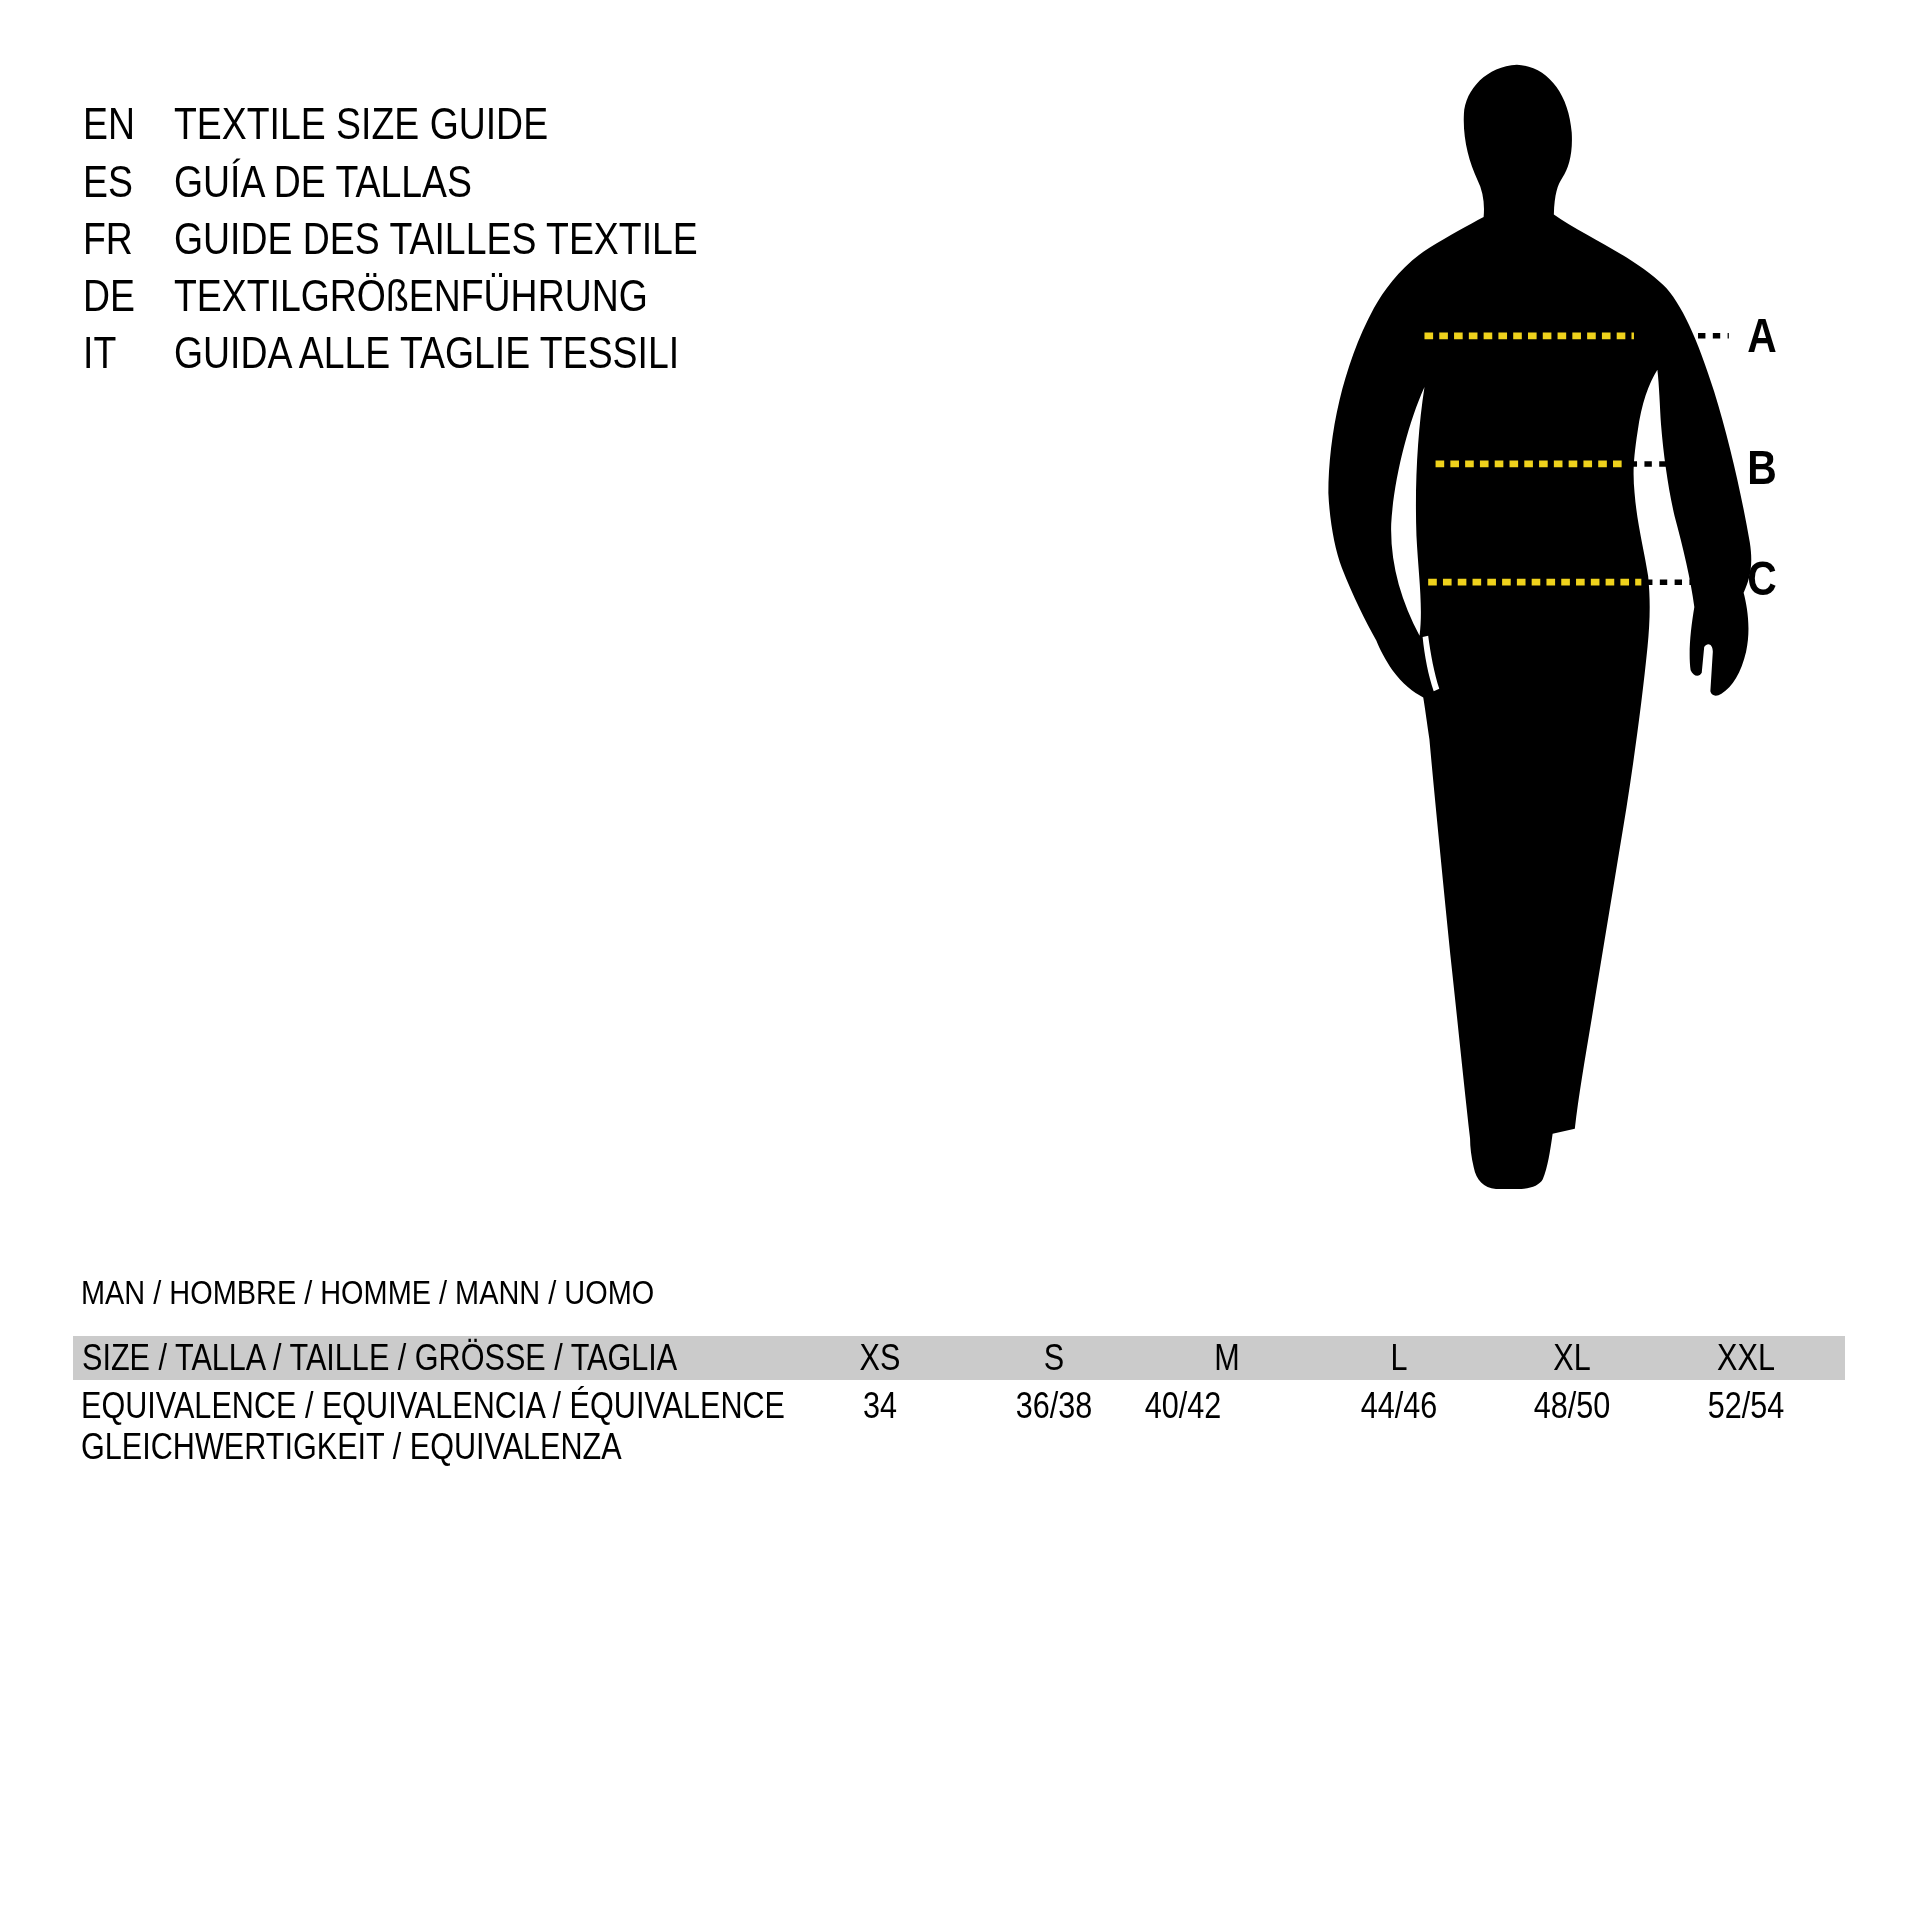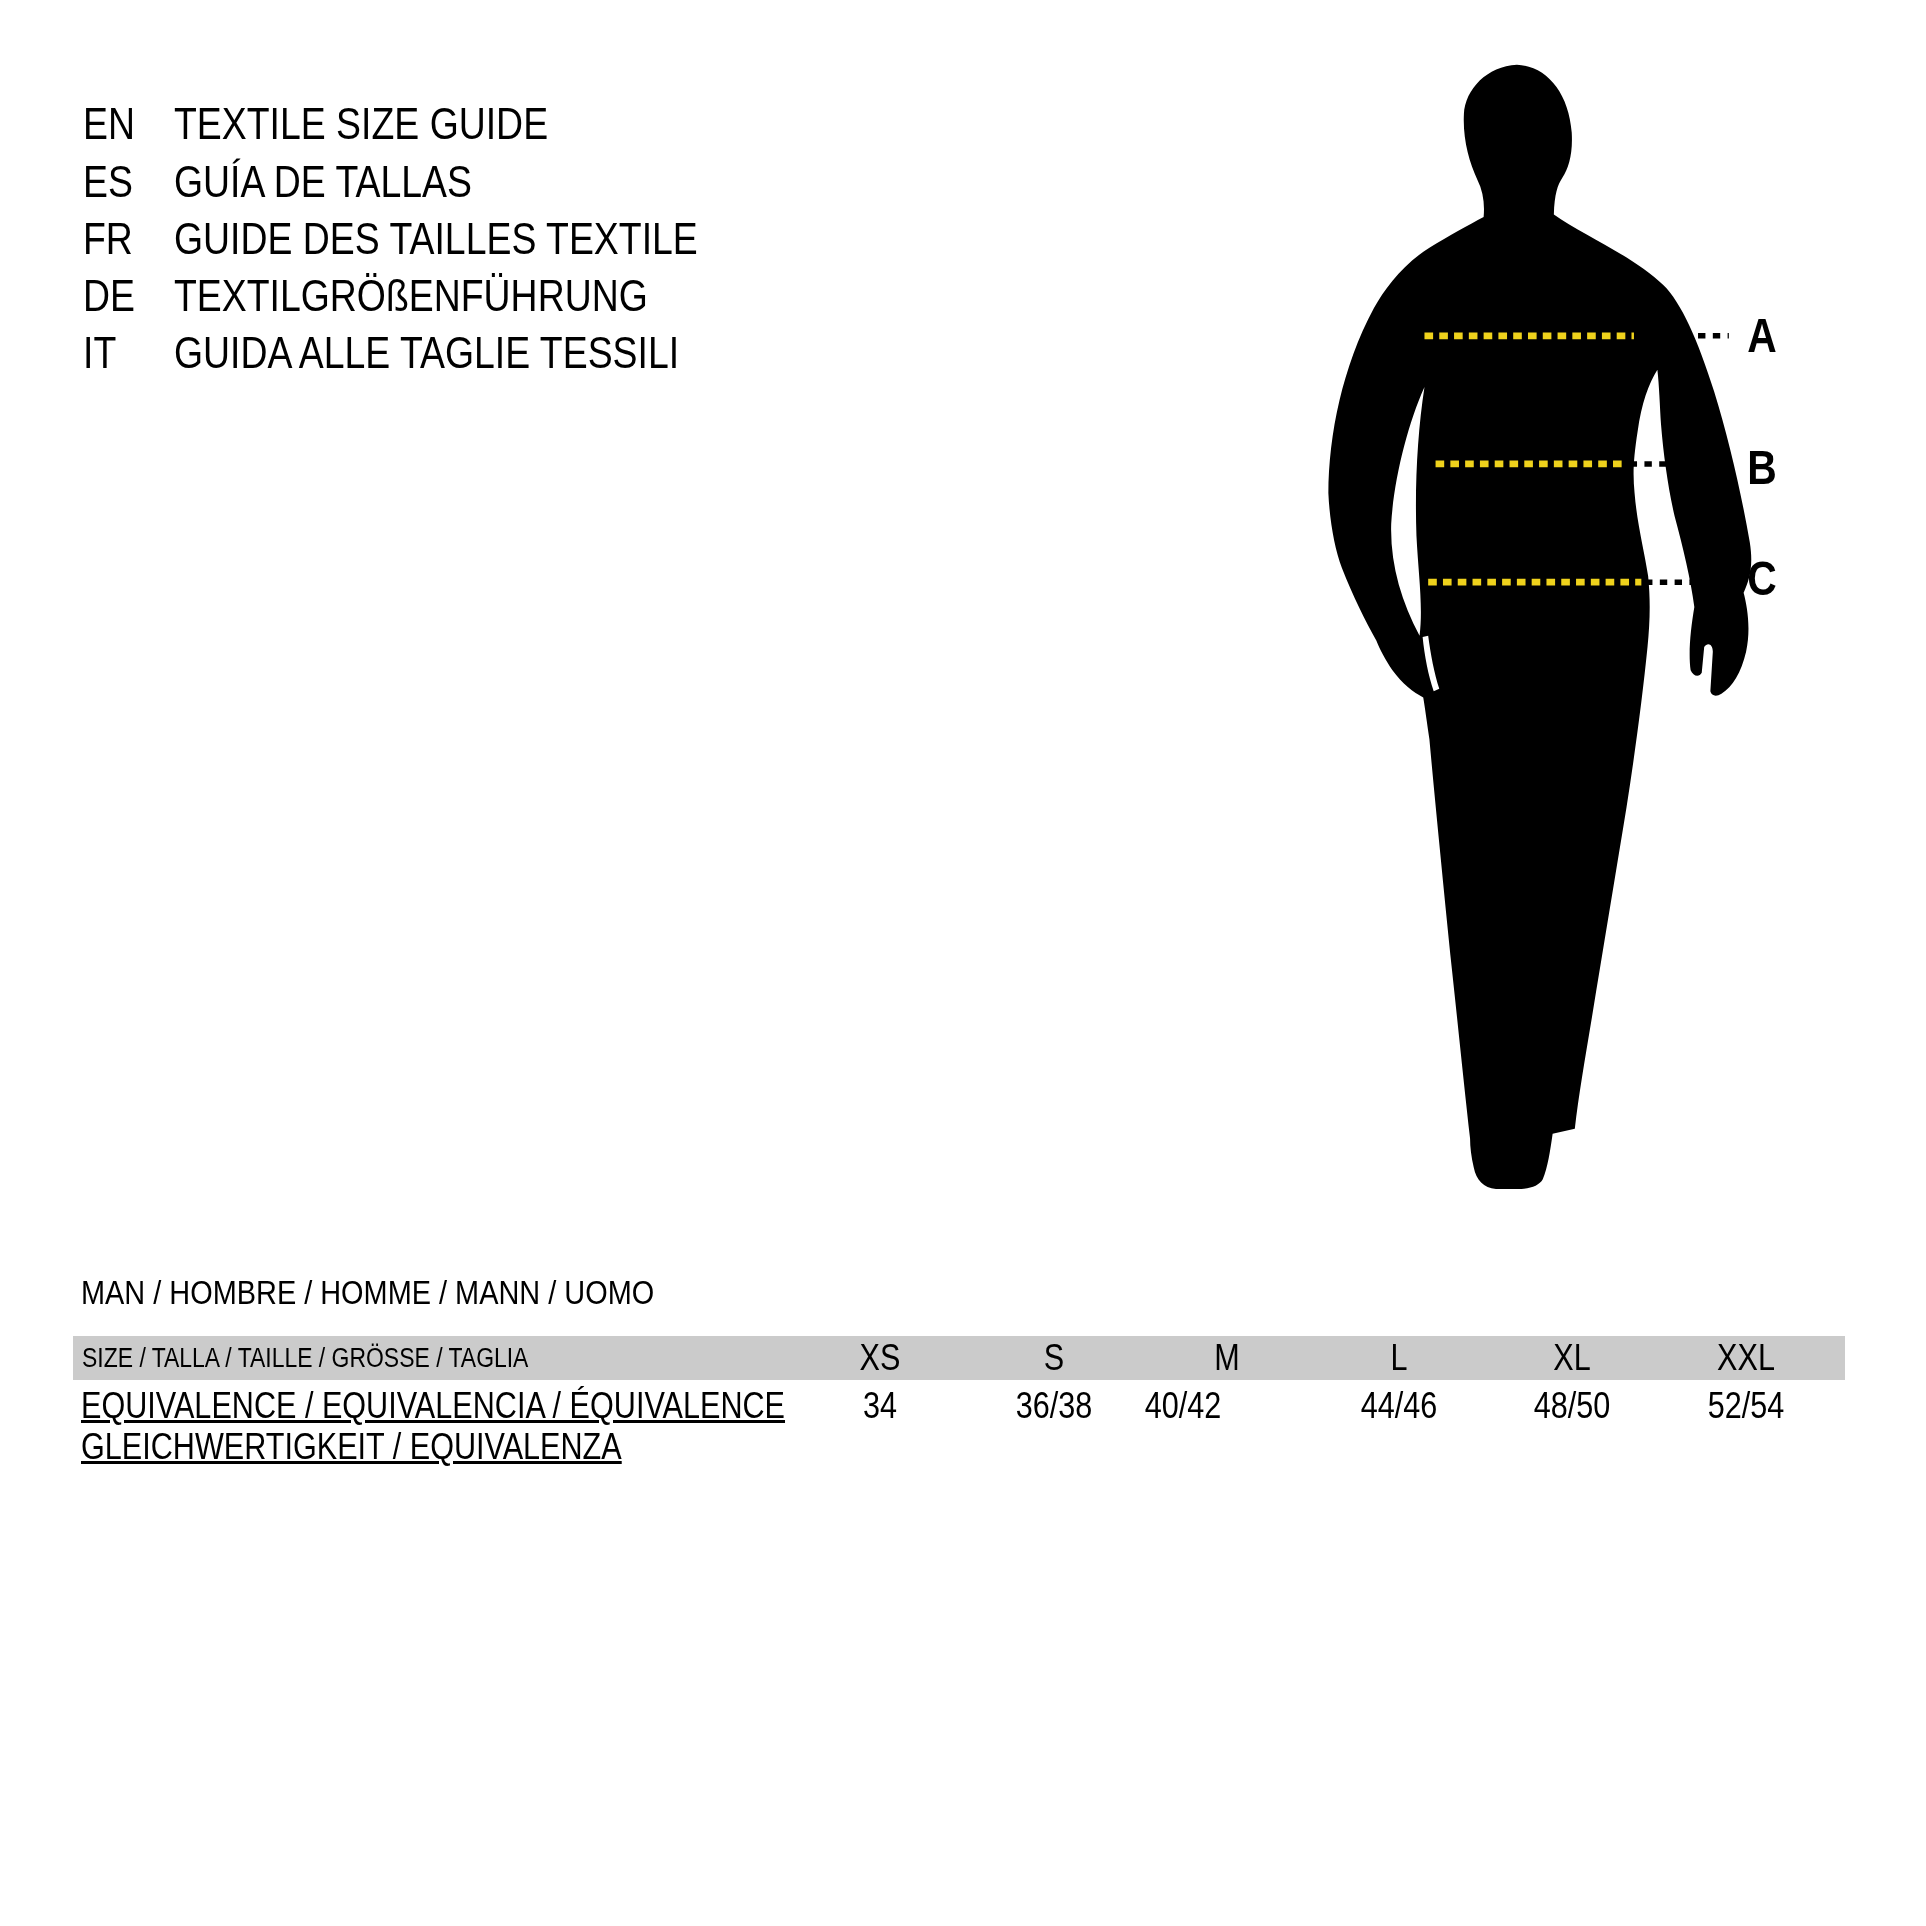--- a/index.html
+++ b/index.html
@@ -12,26 +12,26 @@
   
   .lang-row{position:absolute;left:78px;height:44px;display:flex;align-items:center;
             font-size:44px;letter-spacing:0;}
   .lang-code{position:absolute;left:5px;}
   .lang-title{position:absolute;left:96px;}
   
   #figure-svg{position:absolute;left:0;top:0;width:1926px;height:1926px;}
   
   .category-title{position:absolute;left:81px;top:1273px;height:38px;display:flex;align-items:center;font-size:34px;}
   .size-bar{position:absolute;left:73px;top:1336px;width:1772px;height:44px;}
-  .size-bar-label{position:absolute;left:8.6px;top:0;height:44px;display:flex;align-items:center;font-size:27px;}
+  .size-bar-label{position:absolute;left:8.6px;top:0;height:44px;display:flex;align-items:center;font-size:36px;}
   .col-cell{position:absolute;width:185px;height:33px;line-height:44px;text-align:center;font-size:36px;}
   .hdr-cell{top:1336px;}
   .val-cell{top:1385px;height:41px;line-height:41px;text-align:right;}
   .equiv-label{position:absolute;left:81px;top:1385px;font-size:36px;line-height:41px;}
-  .equiv-label .line{height:41px;display:flex;text-decoration:underline;}
+  .equiv-label .line{height:41px;display:flex;}
 </style>
 </head>
 <body>
 
 <div>
   <div class="lang-row" style="top:102px">
     <span class="lang-code"><span class="cnd">EN</span></span>
     <span class="lang-title"><span class="cnd">TEXTILE SIZE GUIDE</span></span>
   </div>
   <div class="lang-row" style="top:160px">

